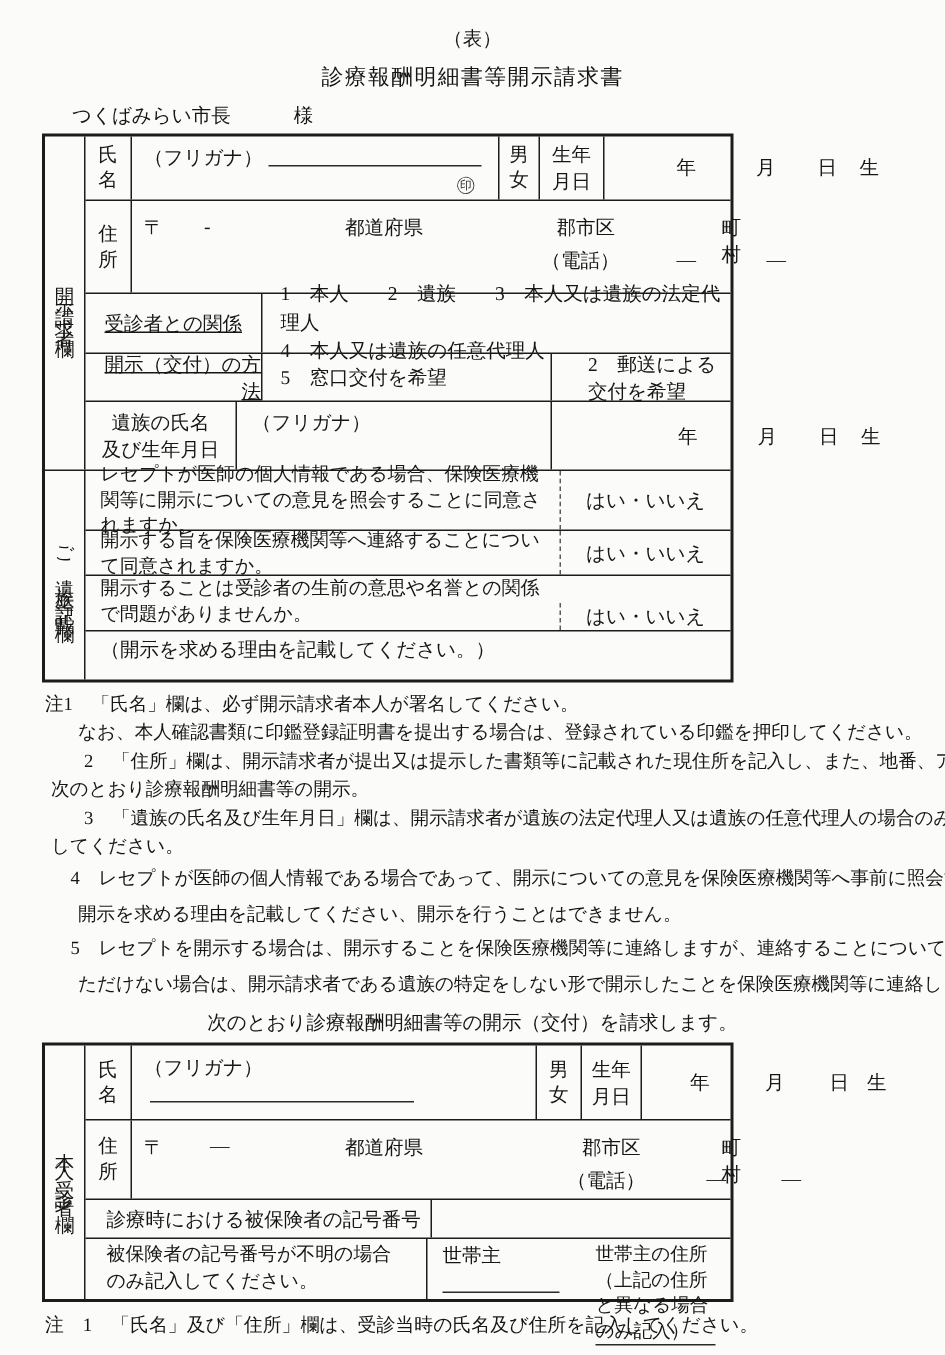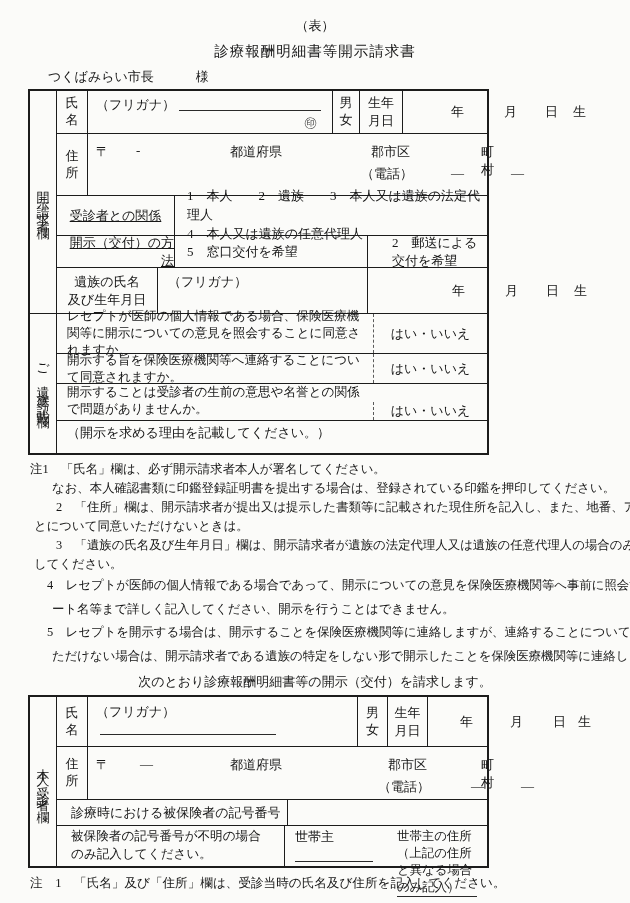--- a/index.html
+++ b/index.html
@@ -245,25 +245,25 @@
         </div>
 
       </div>
     </div>
   </div>
 
   <div class="notes1">
     <div class="nl-a">注1　「氏名」欄は、必ず開示請求者本人が署名してください。</div>
     <div class="nl-b">なお、本人確認書類に印鑑登録証明書を提出する場合は、登録されている印鑑を押印してください。</div>
     <div class="nl-c">2　「住所」欄は、開示請求者が提出又は提示した書類等に記載された現住所を記入し、また、地番、アパ</div>
-    <div class="nl-d">とについて同意いただけないときは。</div>
+    <div class="nl-d">次のとおり診療報酬明細書等の開示。</div>
     <div class="nl-c">3　「遺族の氏名及び生年月日」欄は、開示請求者が遺族の法定代理人又は遺族の任意代理人の場合のみ記入</div>
     <div class="nl-d">してください。</div>
     <div class="nl-e wide">4　レセプトが医師の個人情報である場合であって、開示についての意見を保険医療機関等へ事前に照会するこ</div>
-    <div class="nl-b wide">ート名等まで詳しく記入してください、開示を行うことはできません。</div>
+    <div class="nl-b wide">開示を求める理由を記載してください、開示を行うことはできません。</div>
     <div class="nl-e wide">5　レセプトを開示する場合は、開示することを保険医療機関等に連絡しますが、連絡することについて同意い</div>
     <div class="nl-b wide">ただけない場合は、開示請求者である遺族の特定をしない形で開示したことを保険医療機関等に連絡します。</div>
   </div>
 
   <div class="request-line">次のとおり診療報酬明細書等の開示（交付）を請求します。</div>
 
   <div class="tbl">
     <div class="band">
       <div class="side">
         <span class="vtext sp6">本人（受診者）欄</span>

